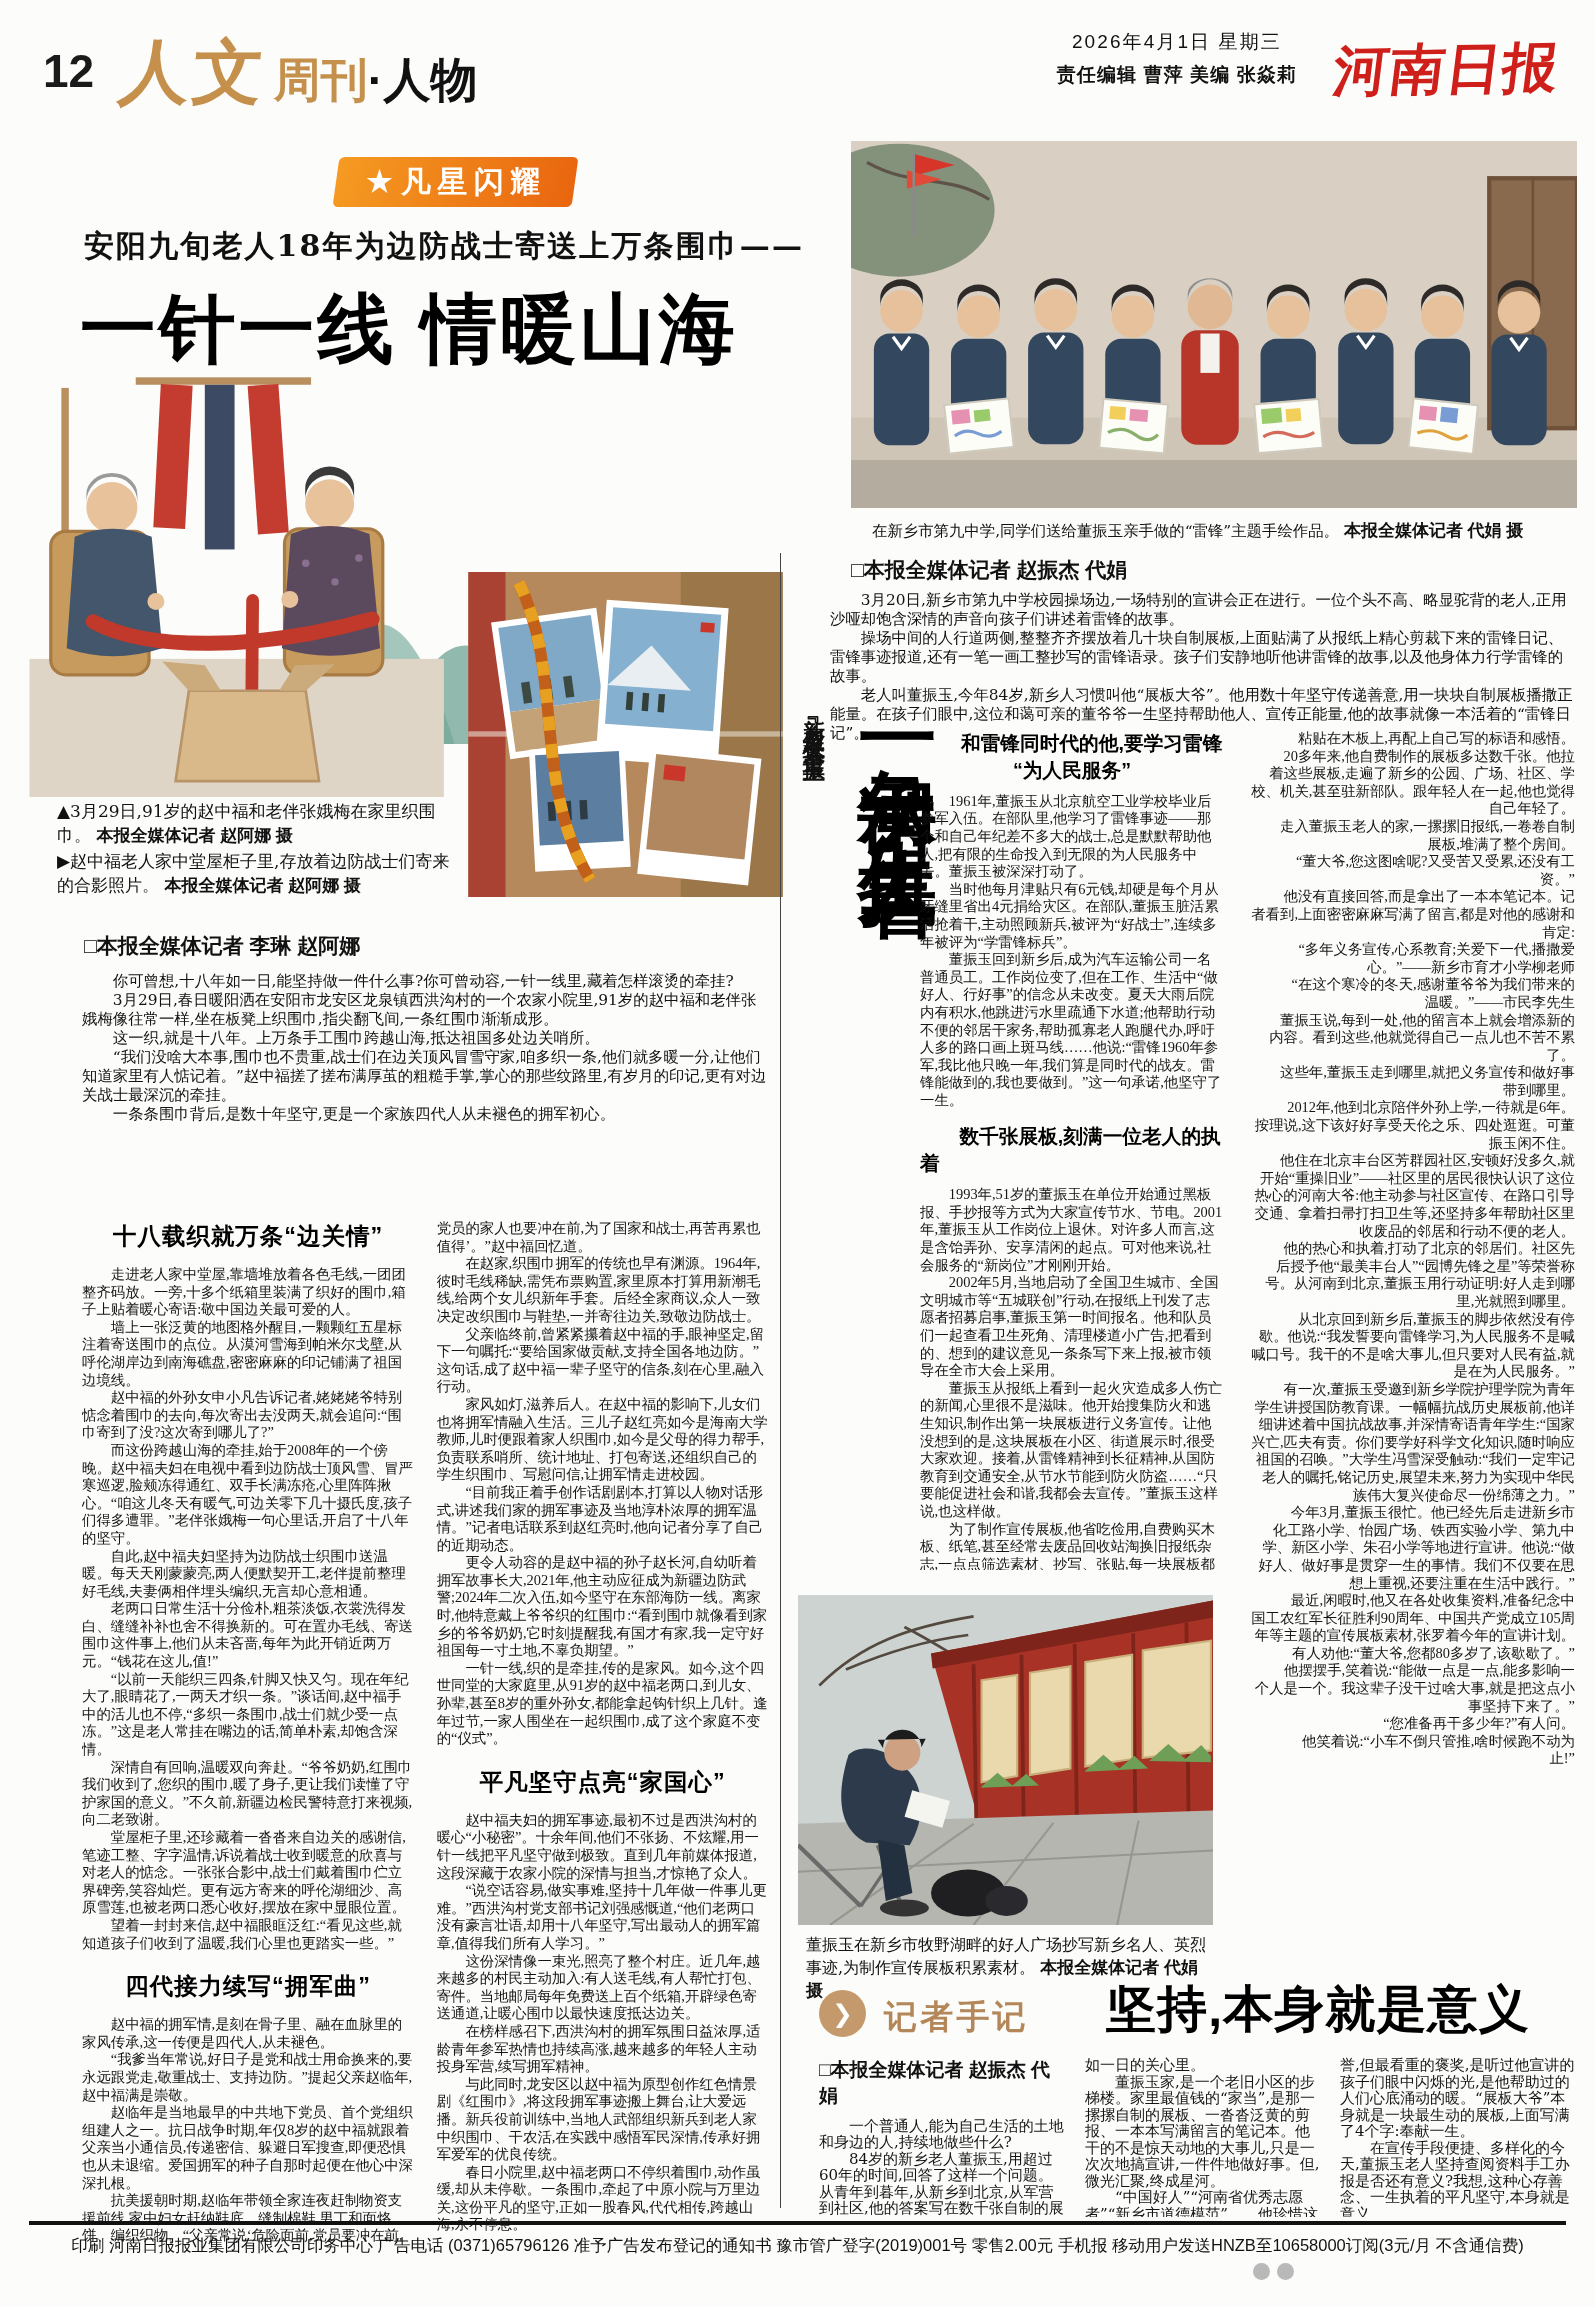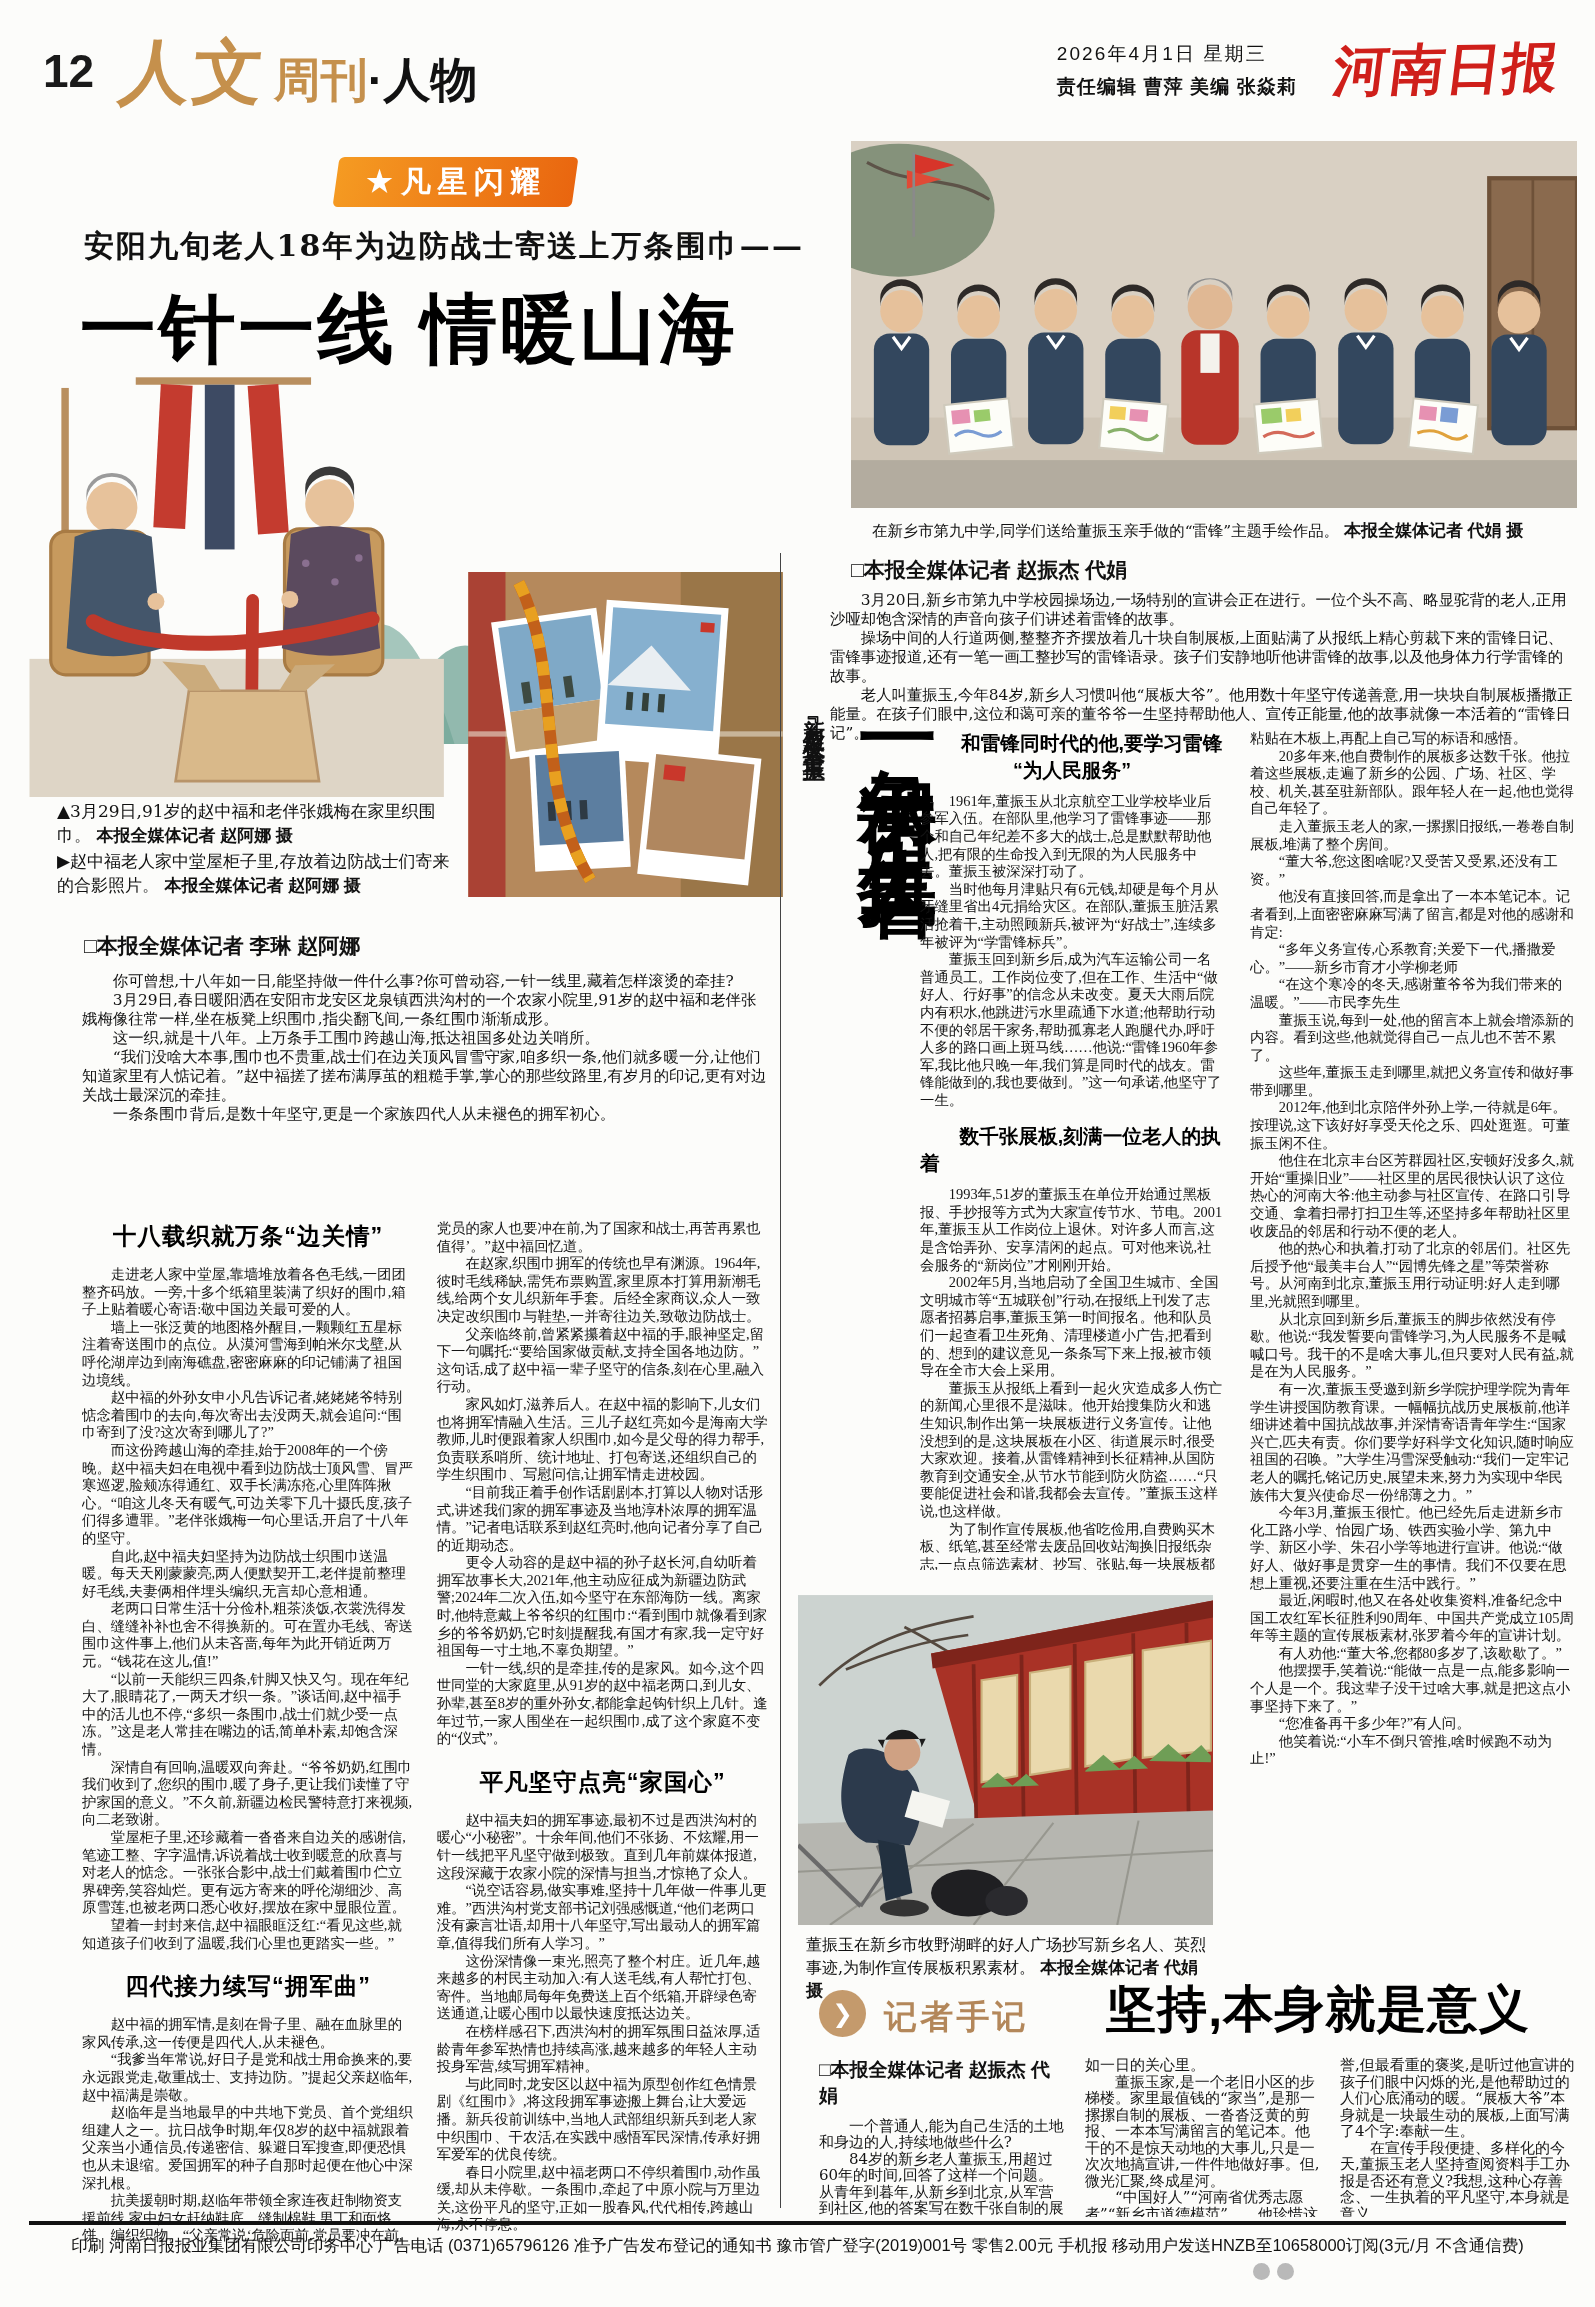--- a/index.html
+++ b/index.html
@@ -6,21 +6,21 @@
   body{width:1595px;height:2307px;background:#f4f2ee;font-family:"Liberation Serif","DejaVu Serif",serif;color:#1a1a1a;}
   .page{position:relative;width:1595px;height:2307px;background:#fcfcfa;overflow:hidden;}
   .abs{position:absolute;}
 
   
   .hdr-num{left:43px;top:44px;font:900 46px "Liberation Sans","DejaVu Sans",sans-serif;color:#1a1a1a;}
   .hdr-title{left:120px;top:25.5px;display:flex;align-items:baseline;}
   .hdr-title .t1{font:900 70px "DejaVu Serif",serif;color:#c5904c;transform:skewX(-6deg);letter-spacing:3.2px;}
   .hdr-title .t2{font:700 47px "Liberation Sans","DejaVu Sans",sans-serif;color:#c5904c;margin-left:7.4px;}
   .hdr-title .t3{font:700 47px "Liberation Sans","DejaVu Sans",sans-serif;color:#111;}
-  .hdr-right{right:298px;top:41px;text-align:left;font-family:"Liberation Sans","DejaVu Sans",sans-serif;}
+  .hdr-right{right:298px;top:29px;text-align:center;font-family:"Liberation Sans","DejaVu Sans",sans-serif;}
   .hdr-date{font:400 19px "Liberation Sans","DejaVu Sans",sans-serif;color:#111;letter-spacing:2.1px;}
   .hdr-editors{font:700 19px "Liberation Sans","DejaVu Sans",sans-serif;color:#111;margin-top:7.4px;letter-spacing:1.1px;}
   .masthead{right:37px;top:33px;font:900 55px "DejaVu Serif",serif;color:#cf1f1a;transform:skewX(-8deg) rotate(-1deg);letter-spacing:1.1px;}
 
   
   .badge{left:336px;top:157px;width:239px;height:50px;background:linear-gradient(100deg,#f59b22,#e9650f);transform:skewX(-8deg);border-radius:5.3px;display:flex;align-items:center;justify-content:center;gap:7.4px;}
   .badge .star{color:#fff;font-size:29px;transform:skewX(8deg);}
   .badge .txt{color:#fff;font:900 30px "Liberation Sans","DejaVu Sans",sans-serif;letter-spacing:6.4px;transform:skewX(8deg);}
   .kicker{left:84px;top:226px;font:700 30px "DejaVu Serif",serif;color:#111;letter-spacing:2.1px;}
   .headline{left:80px;top:279px;font:900 76px "Liberation Sans","DejaVu Sans",sans-serif;color:#000;letter-spacing:3.2px;}
@@ -49,21 +49,21 @@
 
   .v-kicker{left:800px;top:701px;height:266px;writing-mode:vertical-rl;font:700 22.3px "DejaVu Serif",serif;letter-spacing:4.3px;color:#111;}
   .v-head{left:845px;top:698px;display:flex;flex-direction:column;gap:41px;}
   .v-head span{writing-mode:vertical-rl;font:900 79px "Liberation Sans","DejaVu Sans",sans-serif;color:#000;letter-spacing:7.4px;}
 
   .rcol{font:400 14.4px "Liberation Serif","DejaVu Serif",serif;line-height:17.6px;color:#141414;overflow:hidden;}
   .rcol p{margin:0;text-indent:2em;}
   .rcol h4{font:700 19.7px "Liberation Sans","DejaVu Sans",sans-serif;line-height:26.6px;margin:14px 0 9.6px 0;text-indent:2em;color:#000;}
   .rcol section:first-child h4{margin-top:0;text-align:center;}
   .rcol1{left:920px;top:730px;width:304px;height:840px;}
-  .rcol2{left:1250px;top:730px;width:325px;height:1207px;}
+  .rcol2{left:1250px;top:730px;width:325px;height:1207px;text-align:right;}
   .cont p:first-child{text-indent:0;}
 
   .cap4{left:806px;top:1933px;width:405px;font-size:16px;line-height:23px;}
 
   
   .notes-icon{left:819px;top:1990px;width:47px;height:47px;border-radius:50%;background:#c49a6c;display:flex;align-items:center;justify-content:center;}
   .notes-icon .chev{color:#fff;font:900 24.5px "Liberation Sans","DejaVu Sans",sans-serif;}
   .notes-label{left:884px;top:1995px;font:700 33px "Liberation Sans","DejaVu Sans",sans-serif;color:#b3875a;letter-spacing:3.2px;}
   .notes-headline{left:1106px;top:1976px;font:900 50px "Liberation Sans","DejaVu Sans",sans-serif;color:#000;letter-spacing:1.1px;}
   .ncol{font:400 15px "DejaVu Serif",serif;line-height:16.5px;color:#141414;overflow:hidden;}

